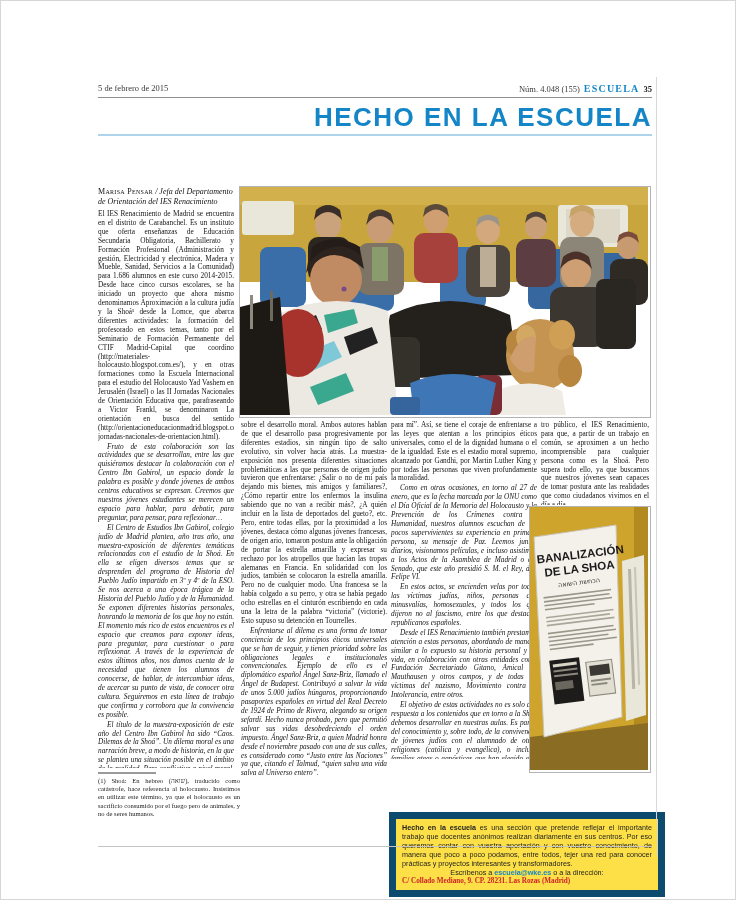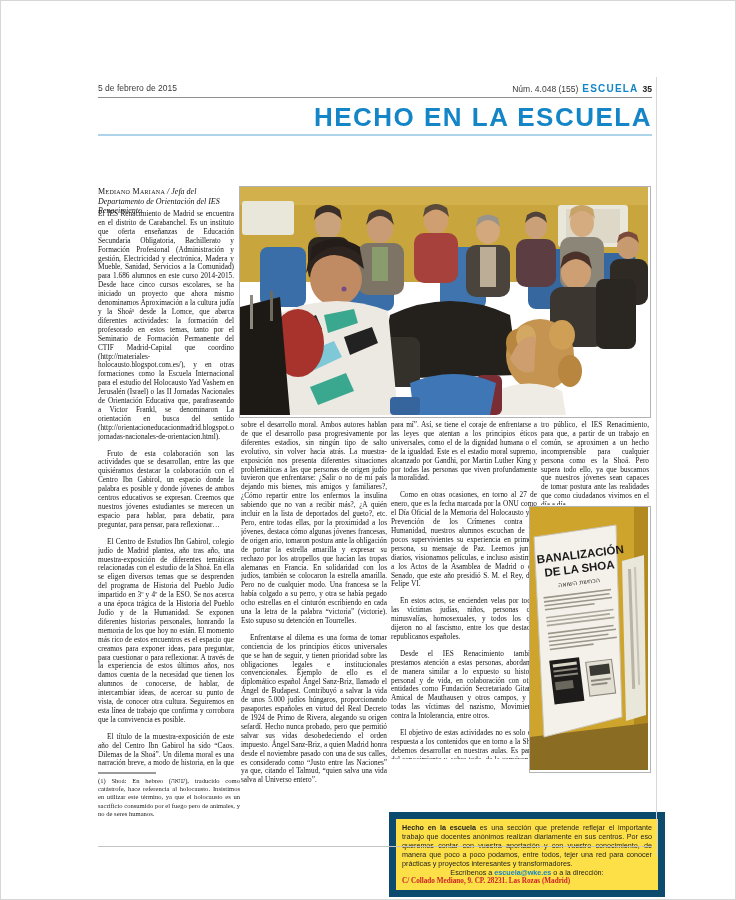--- a/index.html
+++ b/index.html
@@ -2,41 +2,41 @@
 <html><head>
 <meta charset="utf-8">
 <style>
   html,body{margin:0;padding:0;background:#f4f4f4;}
   body{width:736px;height:900px;position:relative;font-family:"Liberation Serif",serif;}
   .sheet{position:absolute;left:0;top:0;width:734px;height:898px;background:#ffffff;border:1px solid #d6d6d6;overflow:hidden;}
   .abs{position:absolute;}
 
   
   .masthead{left:97px;top:82px;width:554px;display:flex;justify-content:space-between;
-    font-family:Liberation Sans, sans-serif;font-size:8.5px;color:#3a3a3a;}
+    font-family:Liberation Serif, serif;font-size:8.5px;color:#3a3a3a;}
   .masthead .right{display:flex;gap:4px;align-items:baseline;justify-content:flex-end;}
   .brand{color:#1486c8;font-weight:bold;letter-spacing:1.2px;font-size:10px;}
   .pageno{font-weight:bold;color:#222;}
   .rule-top{left:97px;top:96px;width:554px;height:1px;background:#8f8f8f;}
   .section-title{left:97px;top:101px;width:554px;text-align:right;
     font-family:"Liberation Sans",sans-serif;font-weight:bold;font-size:26px;
     letter-spacing:1.5px;color:#1486c8;}
   .rule-blue{left:97px;top:133px;width:554px;height:2px;background:#aed4ec;}
 
   
   .headline{left:97px;top:142px;width:554px;font-family:"Liberation Sans",sans-serif;
     font-weight:bold;font-size:29px;color:#7d7d7d;letter-spacing:-0.3px;}
   .byline{left:97px;top:186px;width:138px;font-size:8px;line-height:9.6px;color:#111;}
   .byline .name{font-variant:small-caps;letter-spacing:.3px;}
   .byline .role{font-style:italic;}
 
   
   .col{font-size:7.3px;line-height:8.9px;text-align:justify;color:#141414;overflow:hidden;}
   .col p{margin:0;}
-  .col p + p{text-indent:9px;margin-top:8px;}
+  .col p + p{text-indent:9px;margin-top:1px;font-style:italic;}
   .col1{left:97px;top:209px;width:136px;height:558px;}
   .col2{left:240px;top:420px;width:146px;height:394px;}
   .col3{left:390px;top:420px;width:146px;height:338px;}
   .col4{left:540px;top:420px;width:108px;height:84px;}
 
   
   .fn-sep{left:97px;top:771px;width:58px;height:2px;background:#9a9a9a;}
   .footnote{left:97px;top:776px;width:142px;font-size:6.6px;line-height:8.2px;
     text-align:justify;color:#222;}
 
@@ -71,21 +71,21 @@
       <span class="brand">ESCUELA</span>
       <span class="pageno">35</span>
     </span>
   </div>
   <div class="abs rule-top"></div>
 
   <div class="abs section-title">HECHO EN LA ESCUELA</div>
   <div class="abs rule-blue"></div>
 
   <div class="abs byline">
-    <span class="name">Mediano Mariana</span><span class="role"> / Jefa del Departamento de Orientación del IES Renacimiento</span>
+    <span class="name">Marisa Pensar</span><span class="role"> / Jefa del Departamento de Orientación del IES Renacimiento</span>
   </div>
 
   <div class="abs photo1">
     <svg width="408" height="228" viewBox="0 0 408 228">
       <rect x="0" y="0" width="408" height="95" fill="#c9a53e"></rect>
       <rect x="0" y="0" width="408" height="18" fill="#d2b04c"></rect>
 
       <rect x="2" y="14" width="52" height="34" rx="3" fill="#e9e6da"></rect>
       <rect x="318" y="18" width="70" height="42" rx="3" fill="#e9e6da"></rect>
       <rect x="326" y="22" width="54" height="34" fill="#ddd8c8"></rect>

